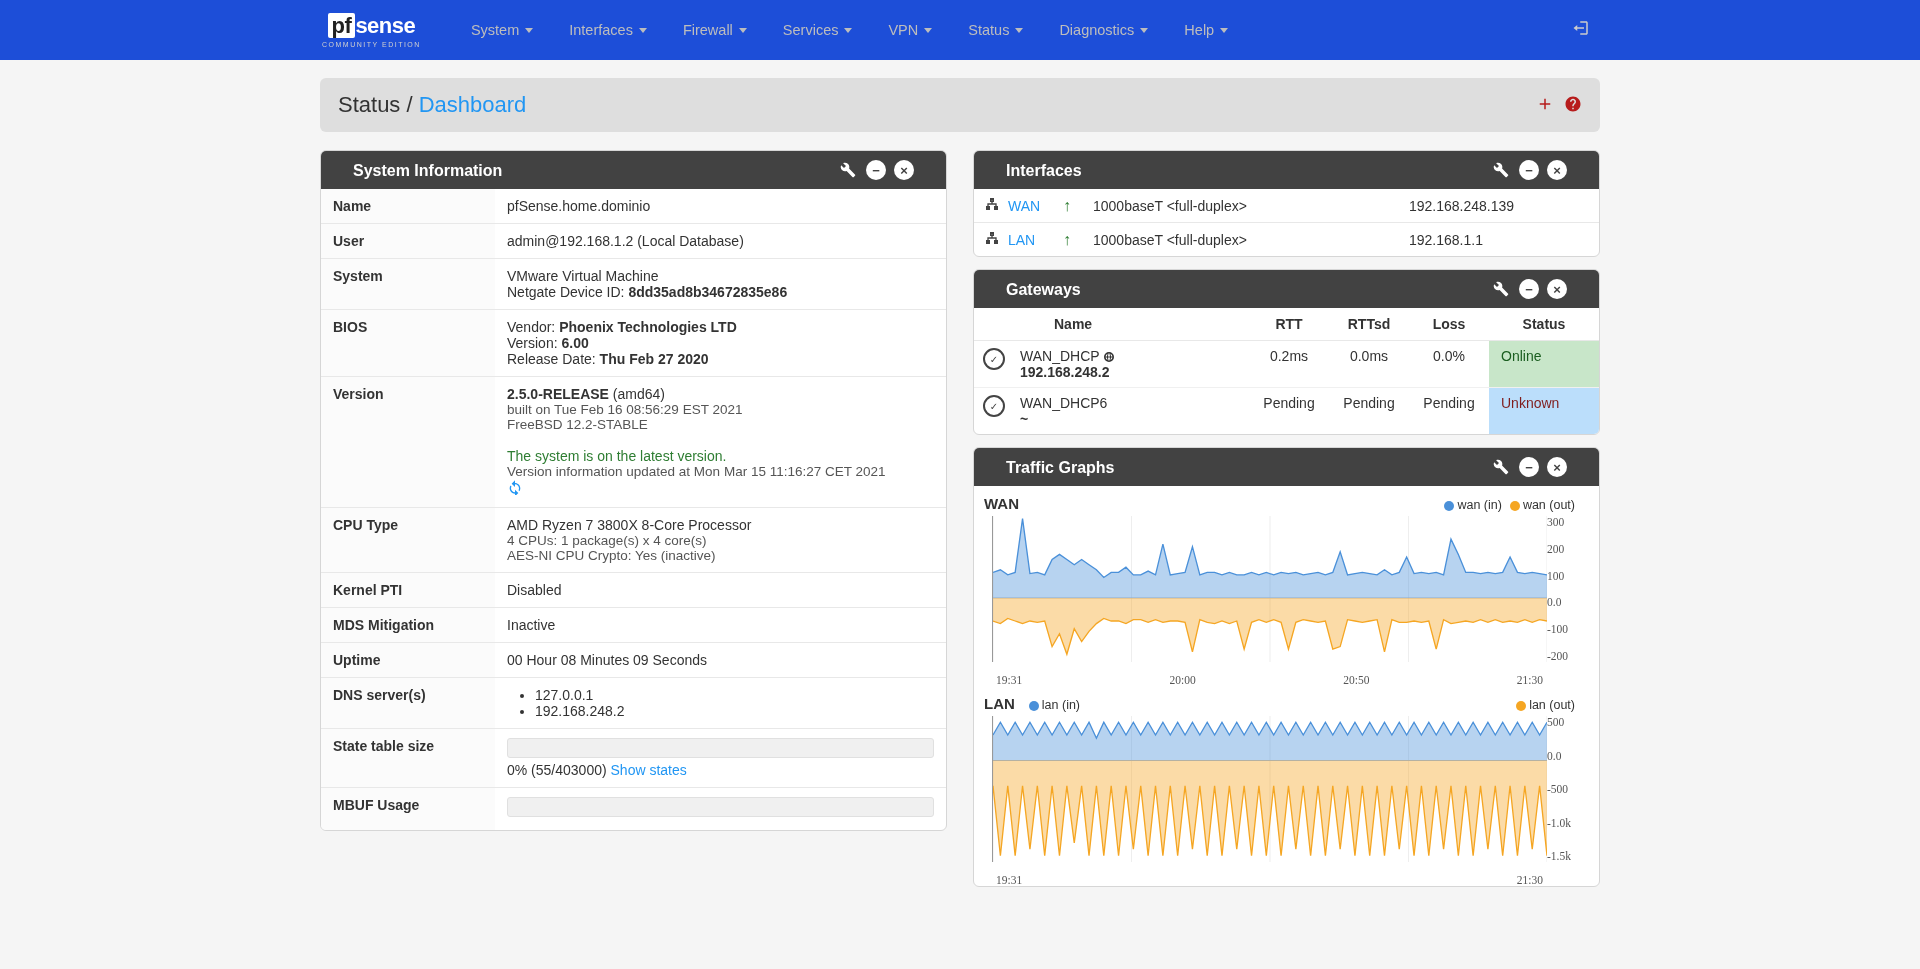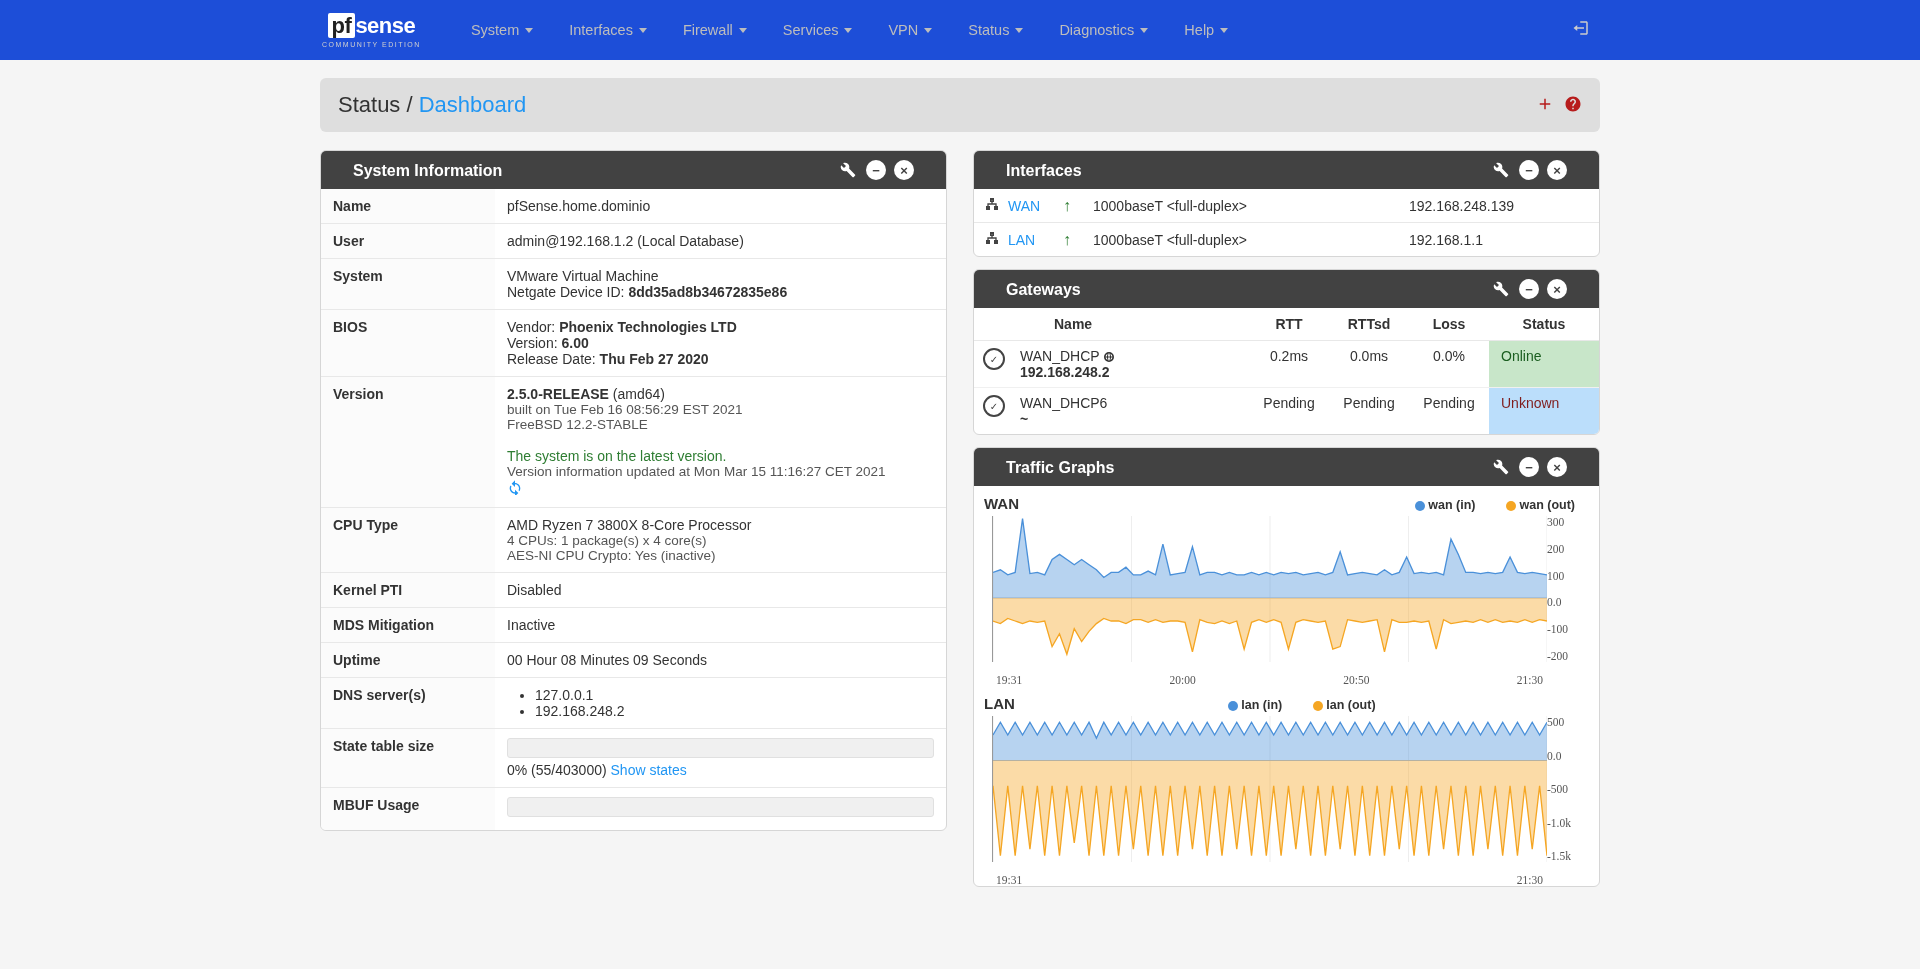--- a/index.html
+++ b/index.html
@@ -258,25 +258,24 @@
   border: 2px solid #444;
   border-radius: 50%;
   display: inline-flex;
   align-items: center;
   justify-content: center;
   font-size: 10px;
   color: #444;
 }
 .traffic-legend {
   display: flex;
-  gap: 31px;
+  gap: 8px;
   justify-content: flex-end;
   padding: 6px 14px 2px;
   font-size: 12.5px;
-  font-weight: bold;
 }
 .dot {
   display: inline-block;
   width: 10px;
   height: 10px;
   border-radius: 50%;
   vertical-align: middle;
   margin-right: 3px;
 }
 .dot.blue { background: #4a90d9; }
@@ -647,21 +646,21 @@
                     <span>19:31</span>
                     <span>20:00</span>
                     <span>20:50</span>
                     <span>21:30</span>
                   </div>
                 </div>
               </div>
               <div>
                 <div class="graph-title-row">
                   <span class="graph-title">LAN</span>
-                  <div class="traffic-legend" style="flex:1;justify-content:center">
+                  <div class="traffic-legend" style="flex:1;justify-content:space-between">
                     <span><span class="dot blue"></span>lan (in)</span>
                     <span><span class="dot orange"></span>lan (out)</span>
                   </div>
                 </div>
                 <div class="chart-wrap">
                   <div class="plot-area">
                     <svg width="100%" height="100%" viewBox="0 0 540 146" preserveAspectRatio="none" id="svg-1">
                       <g class="grid">
                         <line x1="0" y1="0" x2="0" y2="146"></line>
                         <line x1="135" y1="0" x2="135" y2="146"></line>

